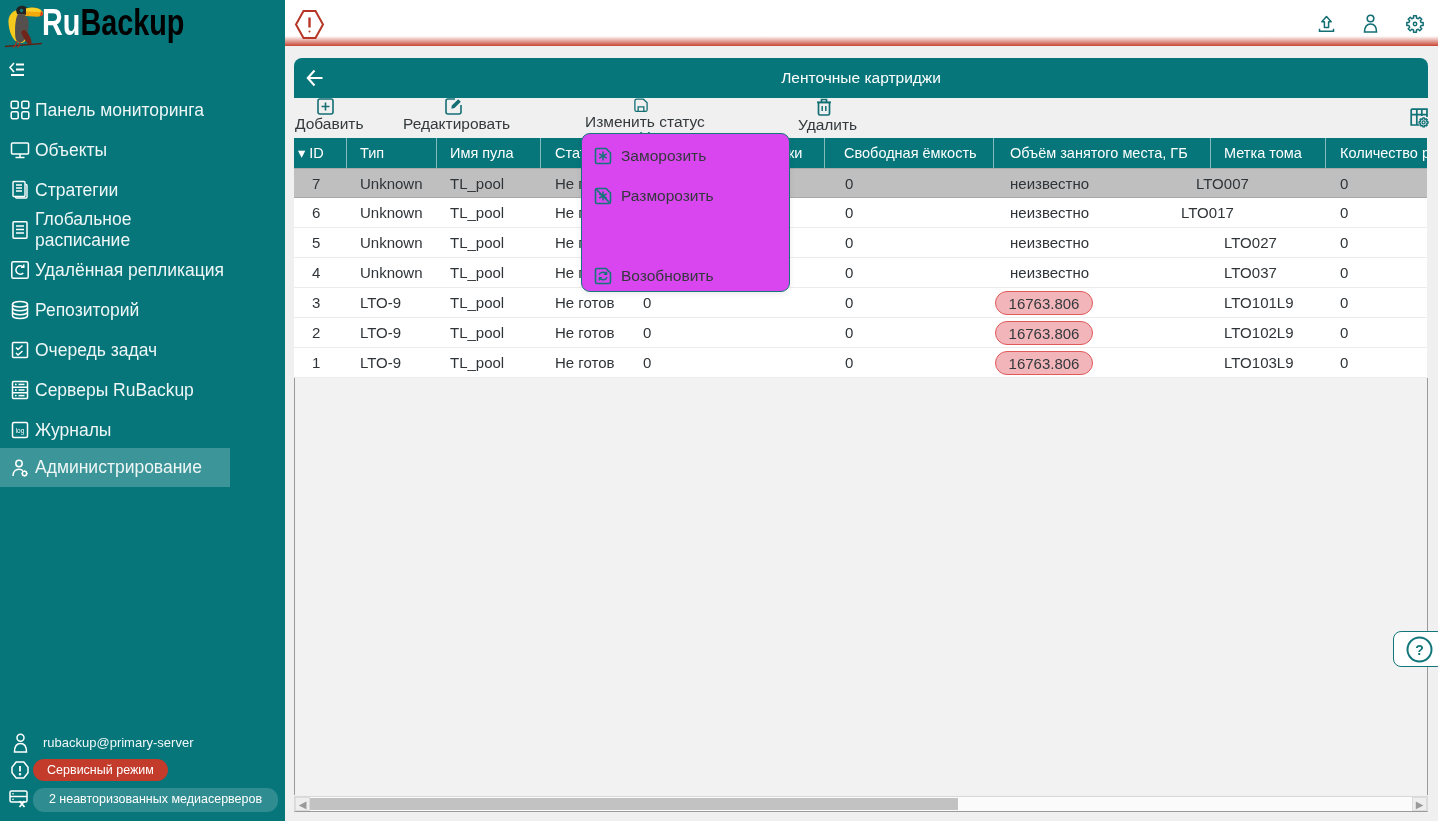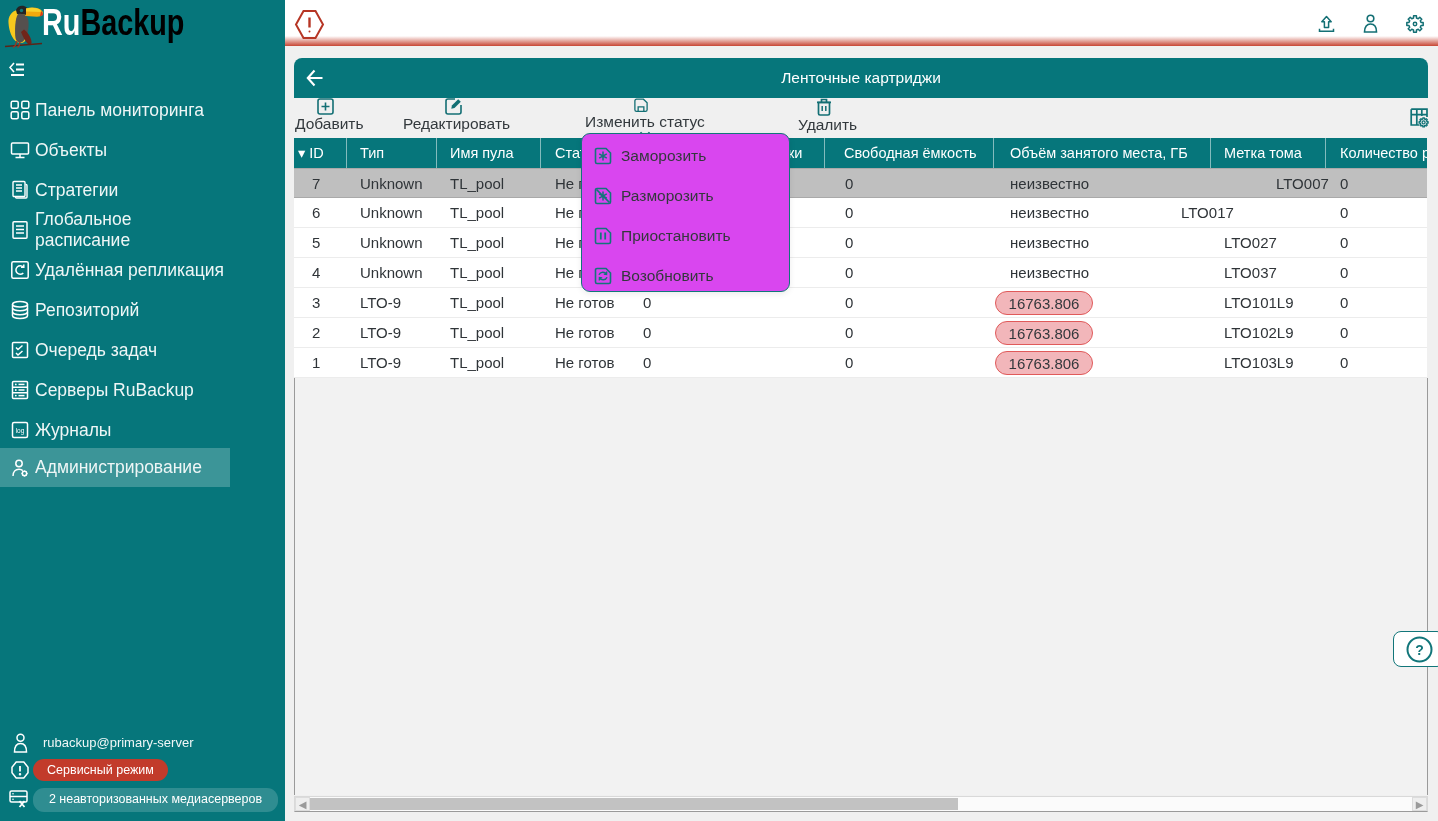--- a/index.html
+++ b/index.html
@@ -319,21 +319,21 @@
 </div>
 
 <div class="row sel" style="top:168px">
   <div class="cell" style="left:18px">7</div>
     <div class="cell" style="left:66px">Unknown</div>
   <div class="cell" style="left:156px">TL_pool</div>
     <div class="cell" style="left:261px">Не готов</div>
   <div class="cell" style="left:349px">0</div>
     <div class="cell" style="left:551px">0</div>
   <div class="cell" style="left:716px">неизвестно</div>
-    <div class="cell" style="left:982px">LTO007</div>
+    <div class="cell" style="left:902px">LTO007</div>
   <div class="cell" style="left:1046px">0</div>
 </div>
 <div class="row" style="top:198px">
   <div class="cell" style="left:18px">6</div>
     <div class="cell" style="left:66px">Unknown</div>
   <div class="cell" style="left:156px">TL_pool</div>
     <div class="cell" style="left:261px">Не готов</div>
   <div class="cell" style="left:349px">0</div>
     <div class="cell" style="left:551px">0</div>
   <div class="cell" style="left:716px">неизвестно</div>
@@ -417,29 +417,20 @@
   <div class="dditem" style="top:42px">
     <svg width="18" height="18" viewBox="0 0 18 18">
         <g fill="none" stroke="#12767a" stroke-width="1.6">
           <path d="M1.5 3 a1.5 1.5 0 0 1 1.5 -1.5 H12 L16.5 6 V15 a1.5 1.5 0 0 1 -1.5 1.5 H3 a1.5 1.5 0 0 1 -1.5 -1.5 Z"></path>
           <path d="M9 4.5 V13.5 M5.2 6.8 L12.8 11.2 M12.8 6.8 L5.2 11.2" stroke-width="1.5"></path>
           <path d="M2.5 2.5 L15.5 15.5" stroke-width="1.7"></path>
         </g>
       </svg>
     <span>Разморозить</span>
   </div>
-  <div class="dditem" style="top:82px">
-    <svg width="18" height="18" viewBox="0 0 18 18">
-        <g fill="none" stroke="#12767a" stroke-width="1.6">
-          <path d="M1.5 3 a1.5 1.5 0 0 1 1.5 -1.5 H12 L16.5 6 V15 a1.5 1.5 0 0 1 -1.5 1.5 H3 a1.5 1.5 0 0 1 -1.5 -1.5 Z"></path>
-          <path d="M6.8 5.5 V12.5 M11.2 5.5 V12.5" stroke-width="1.8"></path>
-        </g>
-      </svg>
-    <span>Приостановить</span>
-  </div>
   <div class="dditem" style="top:122px">
     <svg width="18" height="18" viewBox="0 0 18 18">
         <g fill="none" stroke="#12767a" stroke-width="1.6">
           <path d="M1.5 3 a1.5 1.5 0 0 1 1.5 -1.5 H12 L16.5 6 V15 a1.5 1.5 0 0 1 -1.5 1.5 H3 a1.5 1.5 0 0 1 -1.5 -1.5 Z"></path>
           <path d="M12.5 7.2 A4.2 4.2 0 0 0 5 7.8 M5.5 10.8 A4.2 4.2 0 0 0 13 10.2" stroke-width="1.5"></path>
           <path d="M12.7 4.6 L12.6 7.5 L9.8 7.1 M5.3 13.4 L5.4 10.5 L8.2 10.9" stroke-width="1.3"></path>
         </g>
       </svg>
     <span>Возобновить</span>
   </div>

